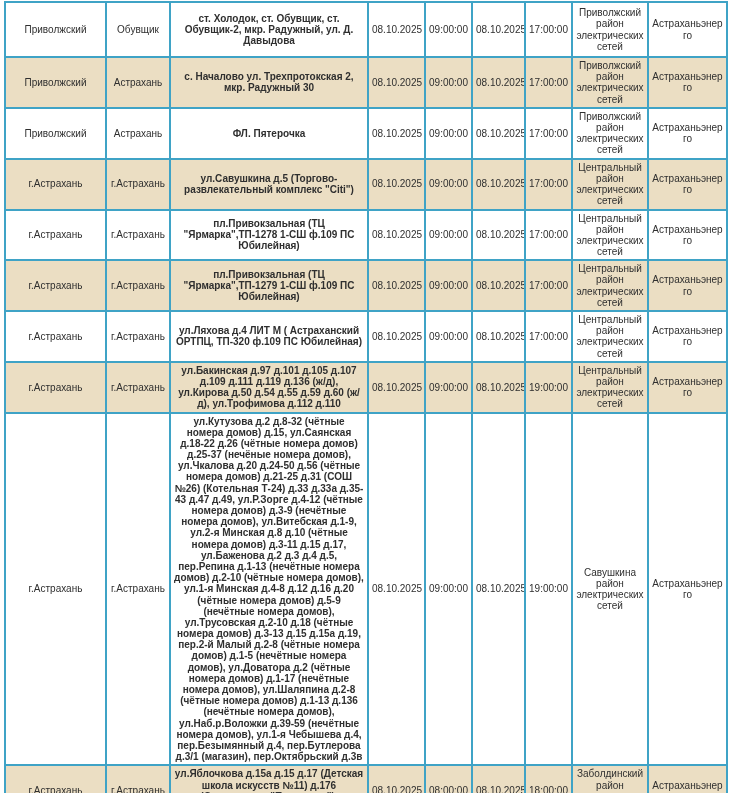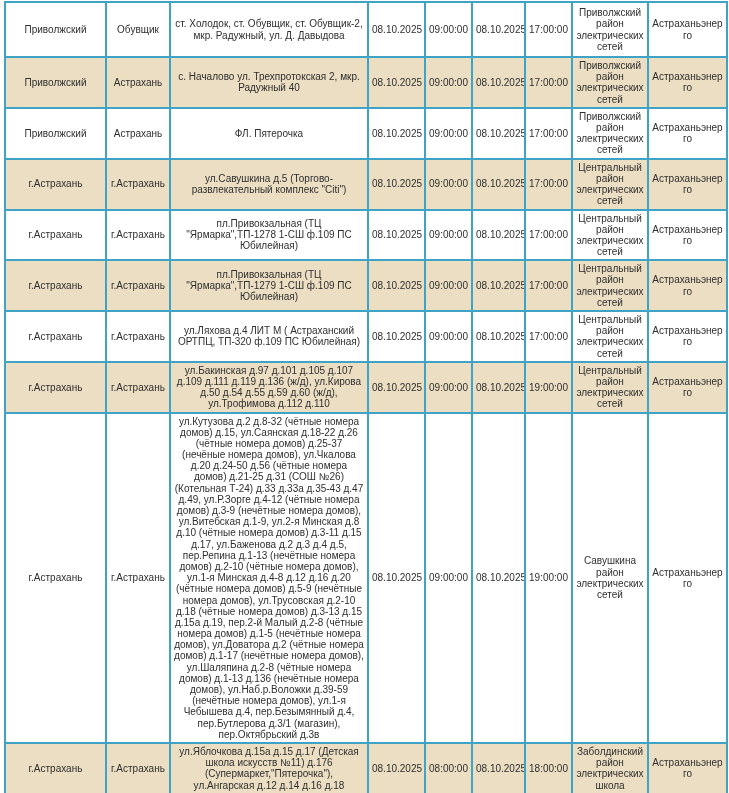--- a/index.html
+++ b/index.html
@@ -29,21 +29,21 @@
     vertical-align: middle;
     color: var(--text);
     font-size: 10px;
     line-height: 1.12;
     padding: 2px 3px;
     overflow: hidden;
     word-wrap: break-word;
   }
   table.outages tr:nth-child(even) td { background: var(--beige); }
   td.dt { white-space: nowrap; padding: 2px 1px; }
-  td.addr { padding: 2px 4px; }
+  td.addr { padding: 2px 4px; font-weight: bold; }
 </style>
 </head>
 <body>
 
 <div class="page">
   <table class="outages">
     <colgroup>
       <col style="width:101px">
         <col style="width:64px">
         <col style="width:198px">
@@ -62,21 +62,21 @@
         <td class="dt">08.10.2025</td>
         <td class="dt">09:00:00</td>
         <td class="dt">08.10.2025</td>
         <td class="dt">17:00:00</td>
         <td>Приволжский район электрических сетей</td>
         <td>Астраханьэнерго</td>
       </tr>
       <tr style="height:46px">
         <td>Приволжский</td>
         <td>Астрахань</td>
-        <td class="addr">с. Началово ул. Трехпротокская 2, мкр. Радужный 40</td>
+        <td class="addr">с. Началово ул. Трехпротокская 2, мкр. Радужный 30</td>
         <td class="dt">08.10.2025</td>
         <td class="dt">09:00:00</td>
         <td class="dt">08.10.2025</td>
         <td class="dt">17:00:00</td>
         <td>Приволжский район электрических сетей</td>
         <td>Астраханьэнерго</td>
       </tr>
       <tr style="height:46px">
         <td>Приволжский</td>
         <td>Астрахань</td>

